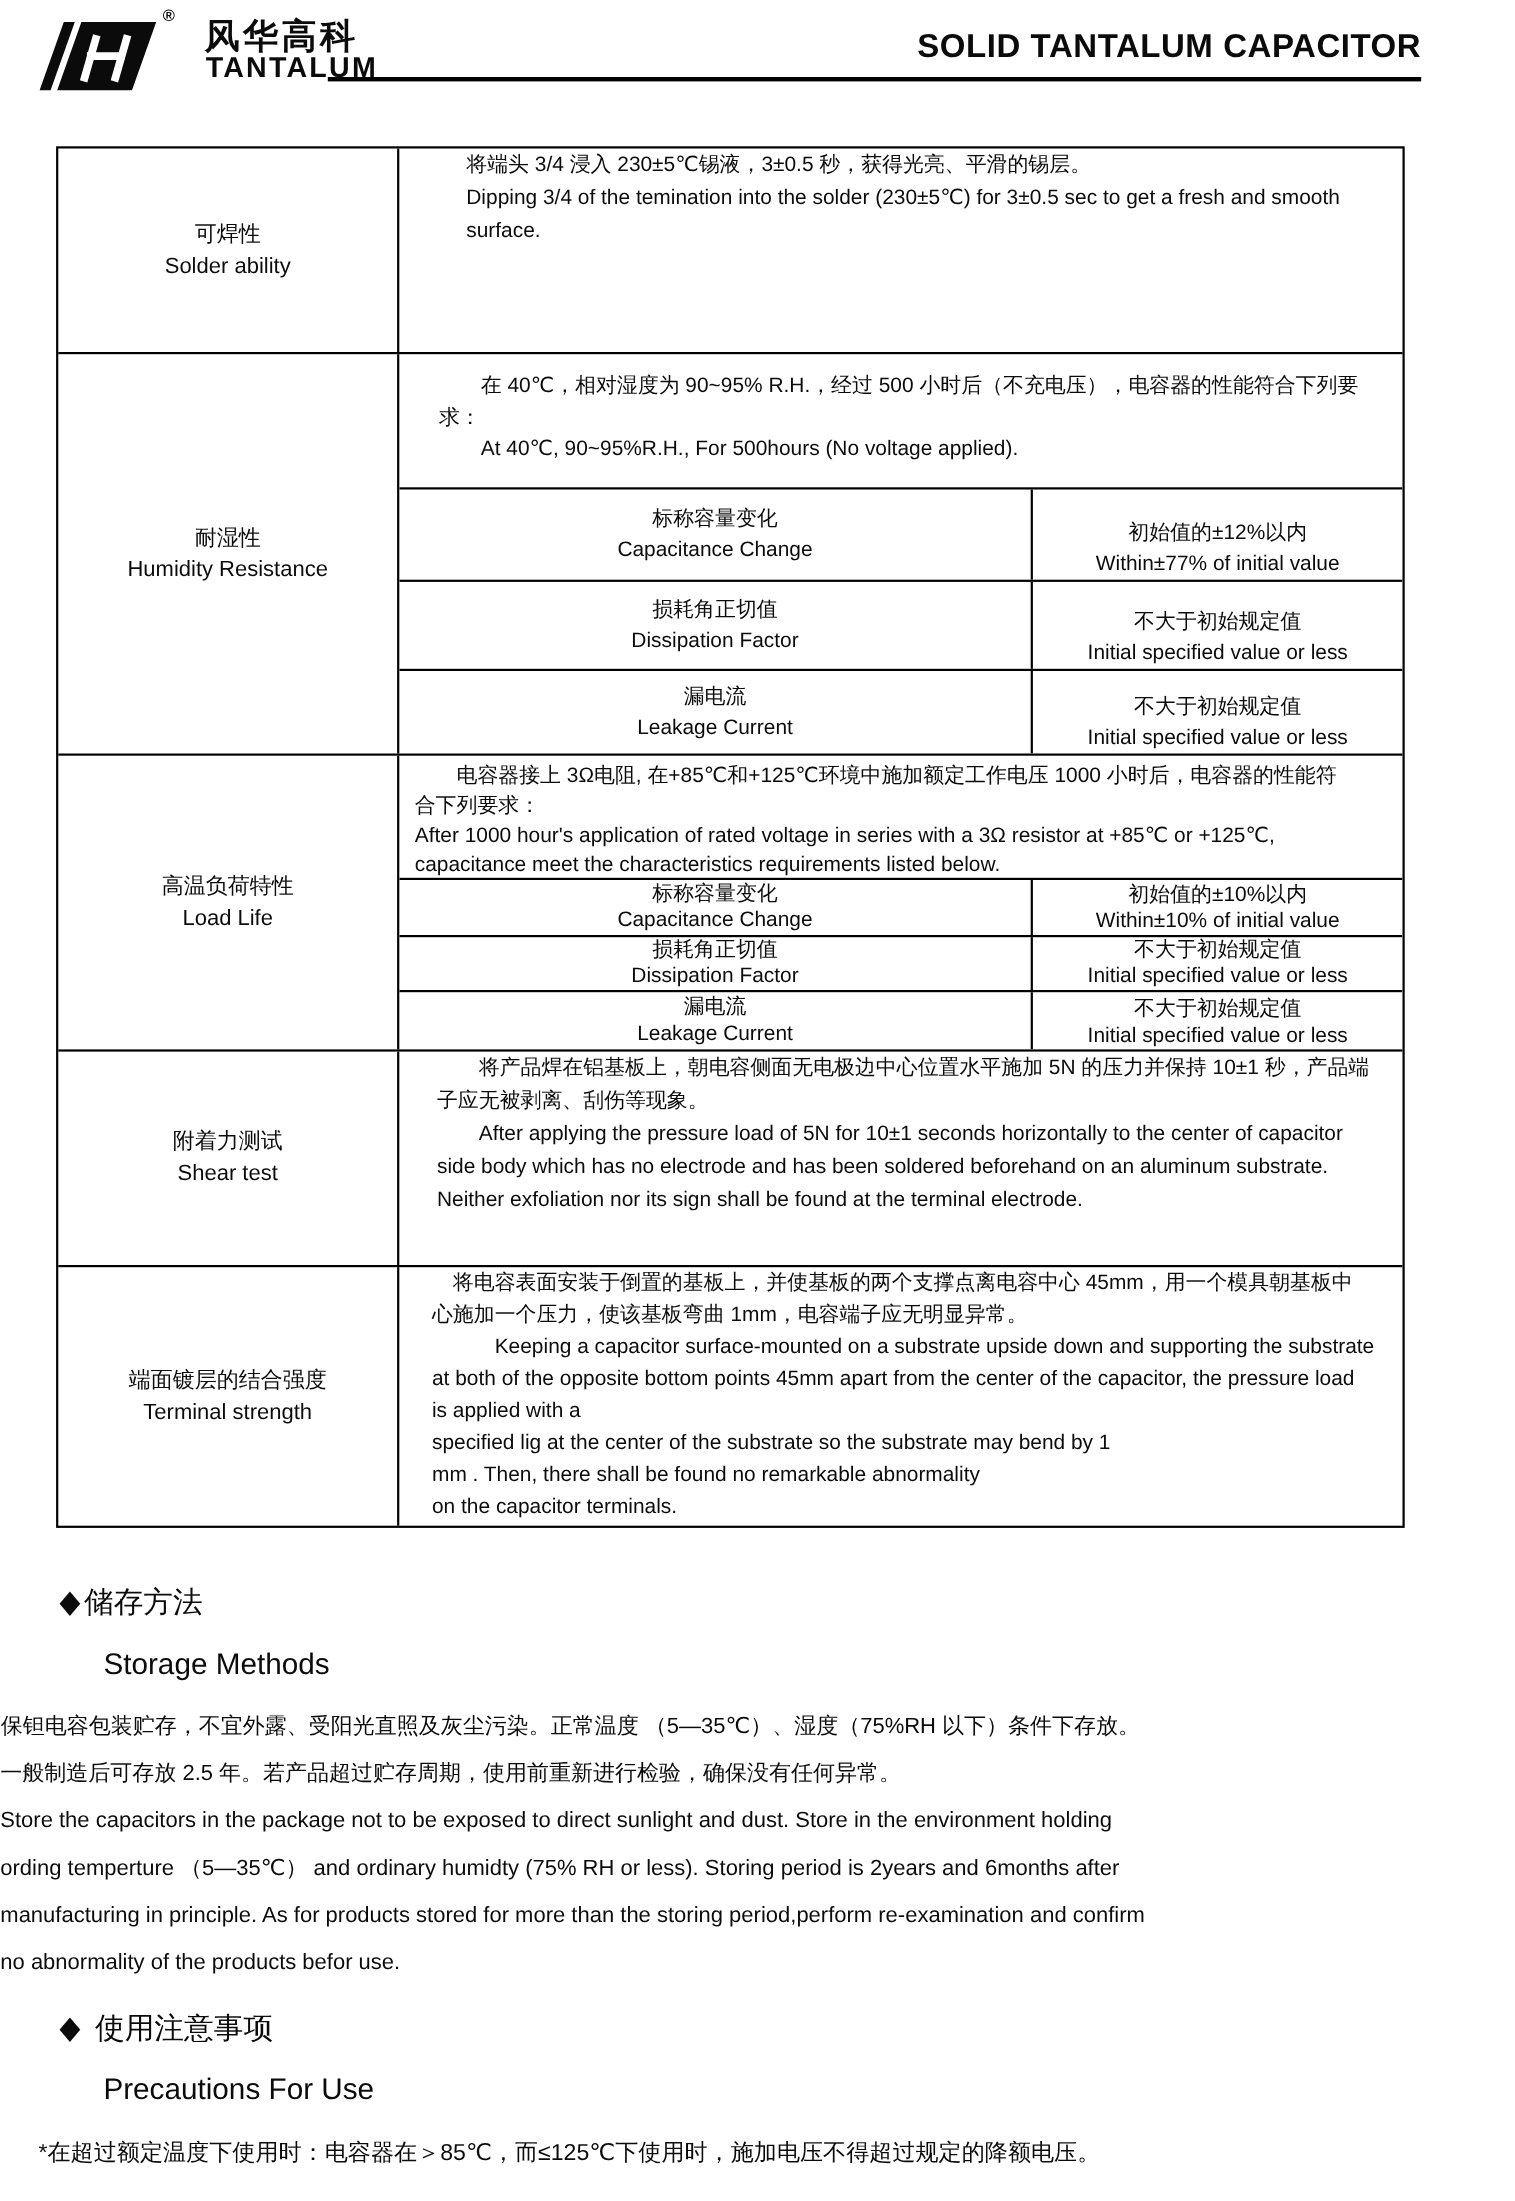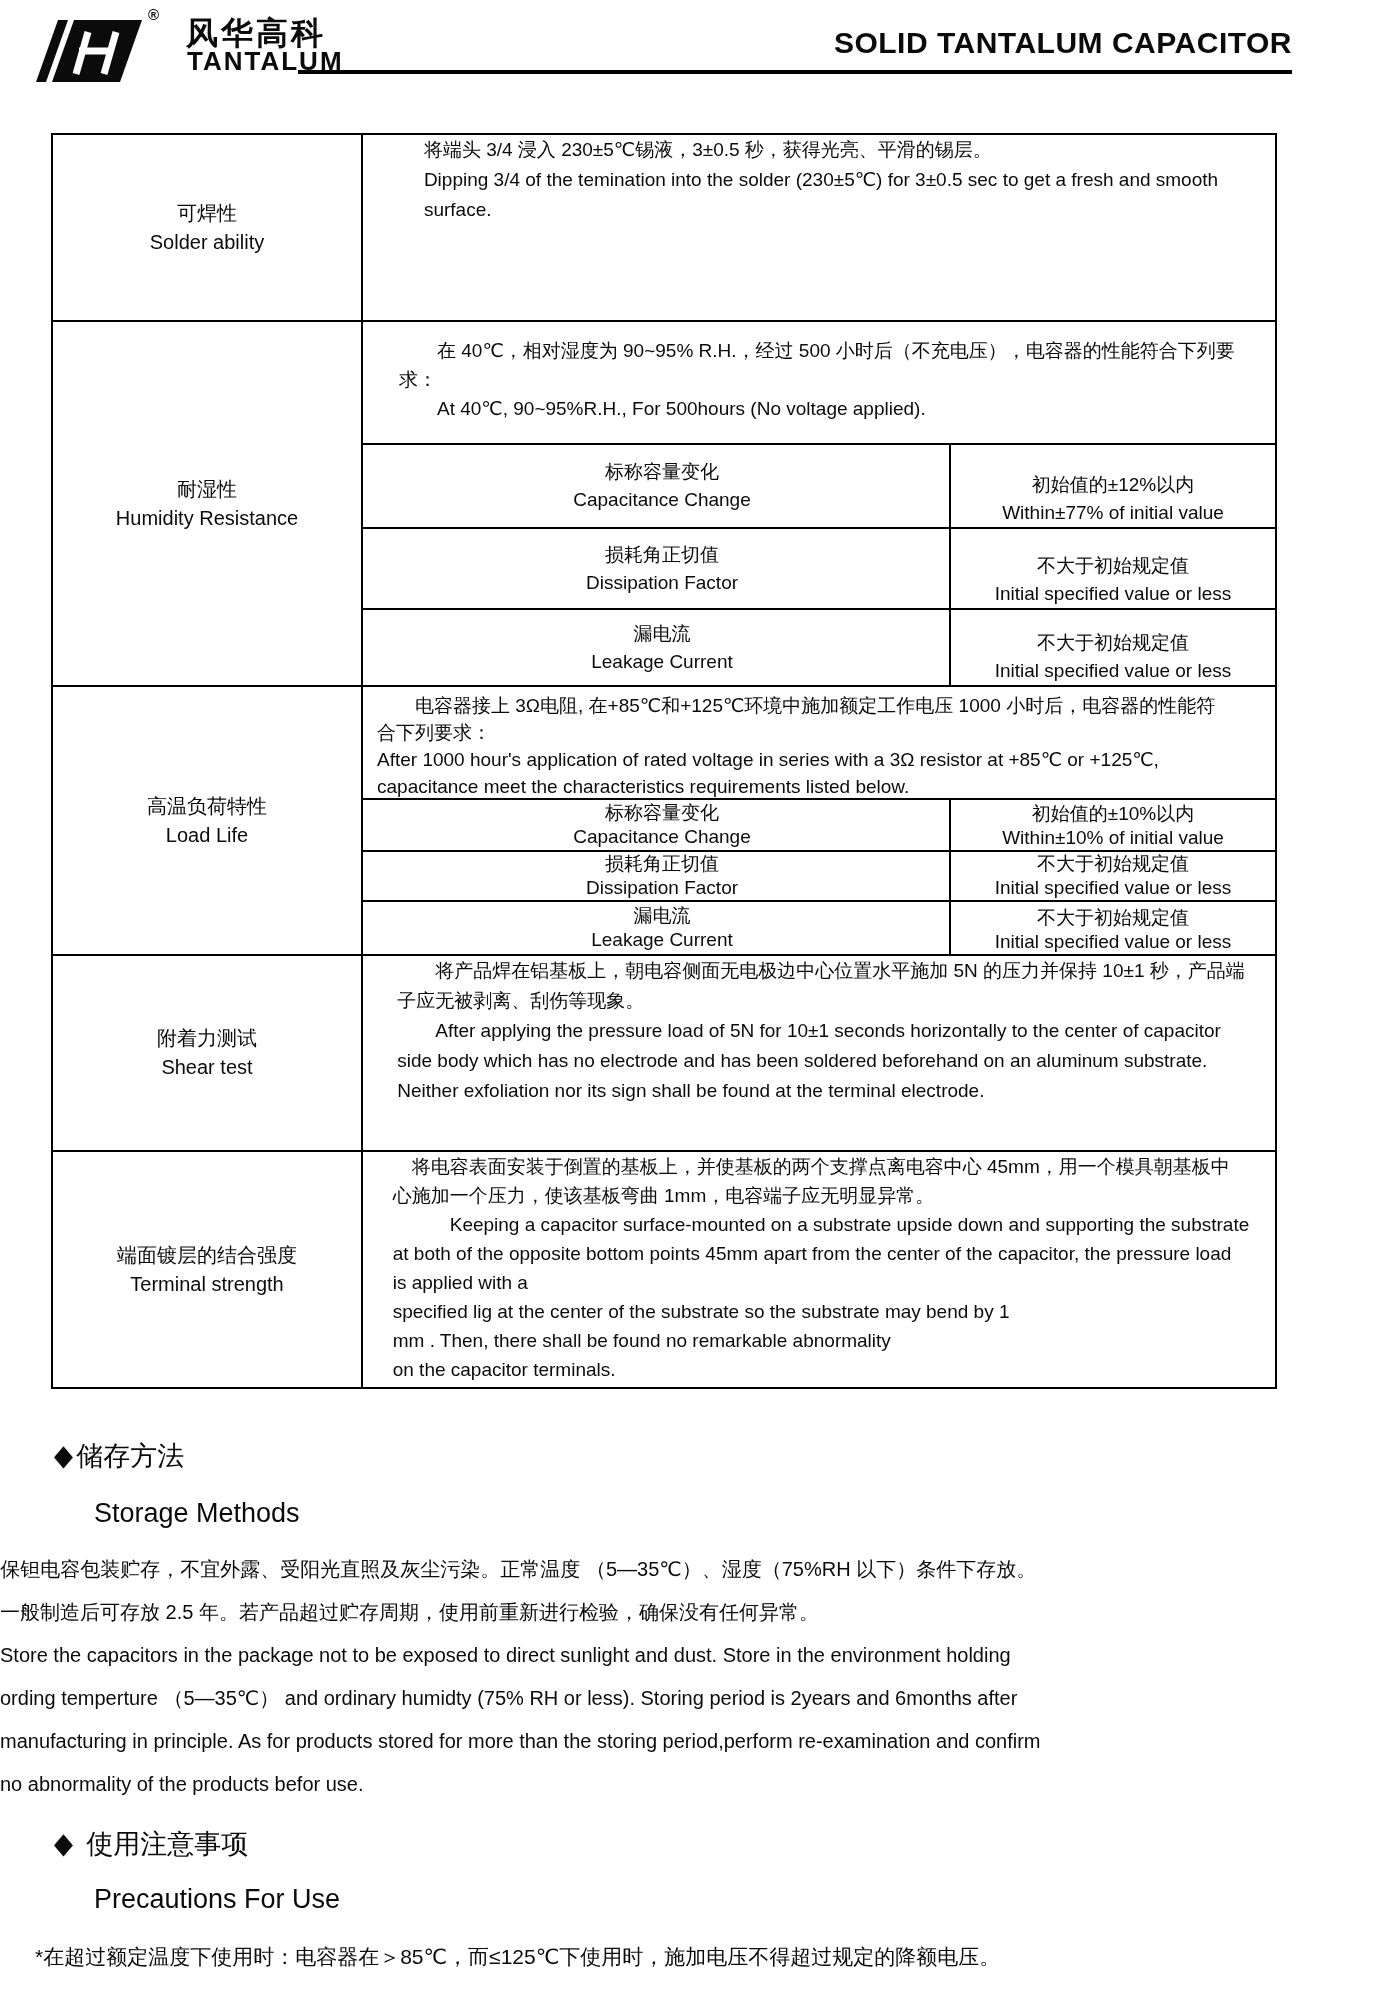--- a/index.html
+++ b/index.html
@@ -27,21 +27,21 @@
   .vcenter{display:flex;align-items:center;}
   .r1{height:185px;}
   .r2{height:365px;}
   .r3{height:269px;}
   .r4{height:196px;}
   .r5{height:237px;}
   .intro-hum{height:122px;padding-top:14px;line-height:29px;box-sizing:border-box;padding-left:36px;}
   .intro-ll{height:112px;padding-top:5px;line-height:27px;box-sizing:border-box;}
   .crit-row{display:flex;border-top:2px solid #000;box-sizing:border-box;}
   .crit-item{width:576px;flex:none;border-right:2px solid #000;box-sizing:border-box;
-    display:flex;flex-direction:column;justify-content:center;text-align:center;margin-left:12px;}
+    display:flex;flex-direction:column;justify-content:center;text-align:center;}
   .crit-req{flex:1;display:flex;flex-direction:column;justify-content:flex-end;text-align:center;box-sizing:border-box;}
   .crit-line{display:block;font-size:19px;}
   .crh1{height:84px;} .crh2{height:82px;} .crh3{height:77px;}
   .crit-row.tight .crit-line{line-height:24px;}
   .crit-row.loose .crit-line{line-height:28px;}
   .crl1{height:52px;} .crl2{height:51px;} .crl3{height:54px;}
   .r5 .celltext{line-height:29px;}
   
   .sec-heading{position:absolute;font-size:27px;white-space:nowrap;margin-left:44px;}
   .sec-heading .diamond{font-size:29px;display:inline-block;transform:scaleX(.85);transform-origin:left center;}

